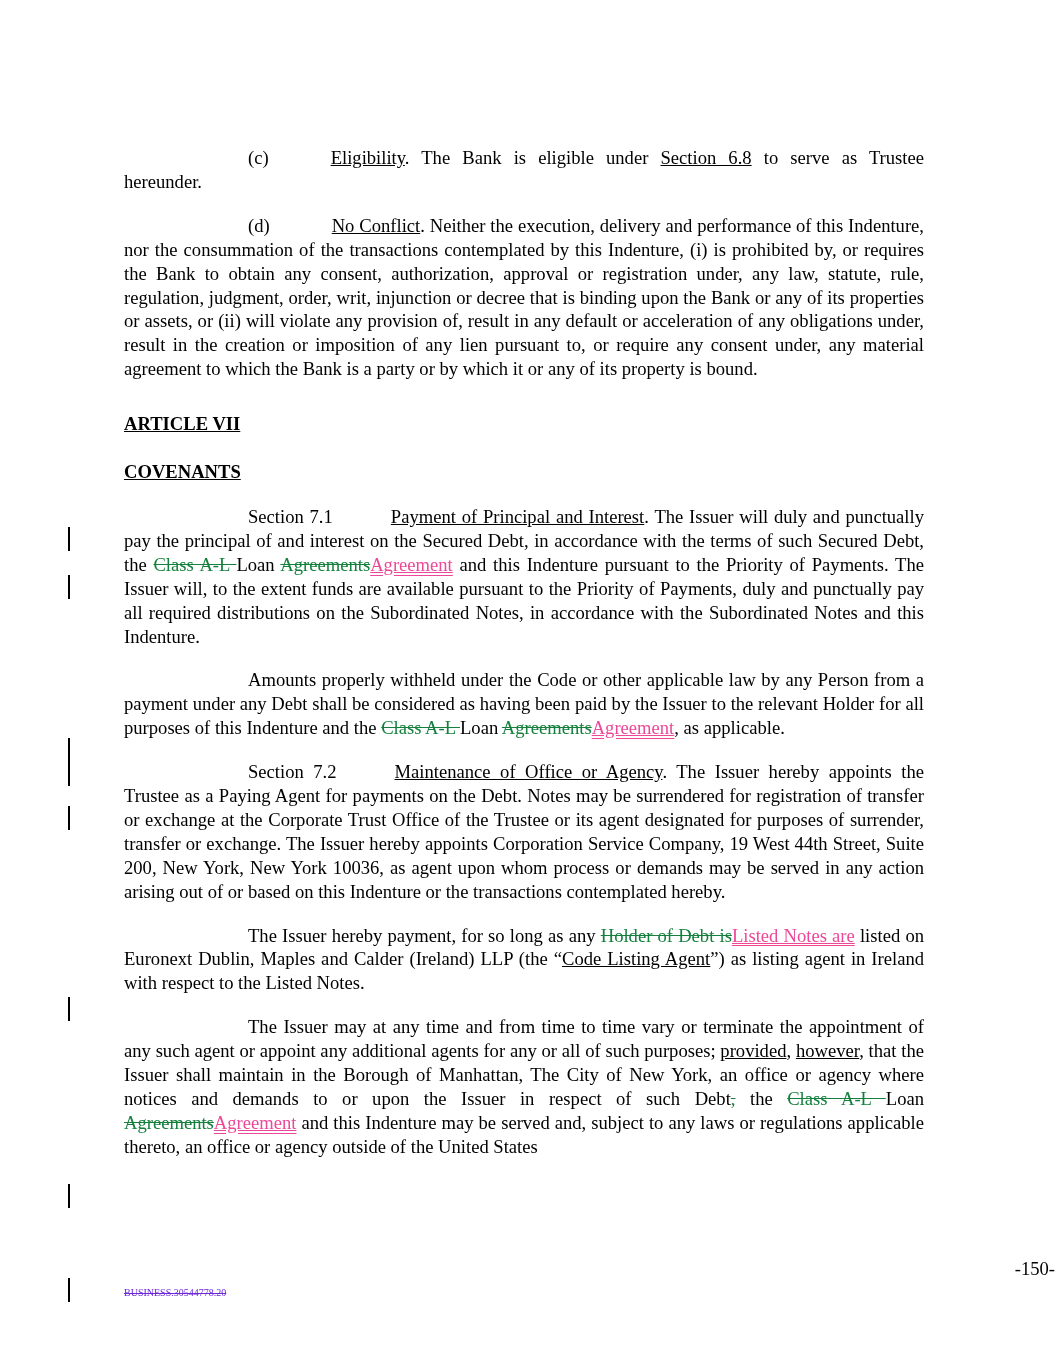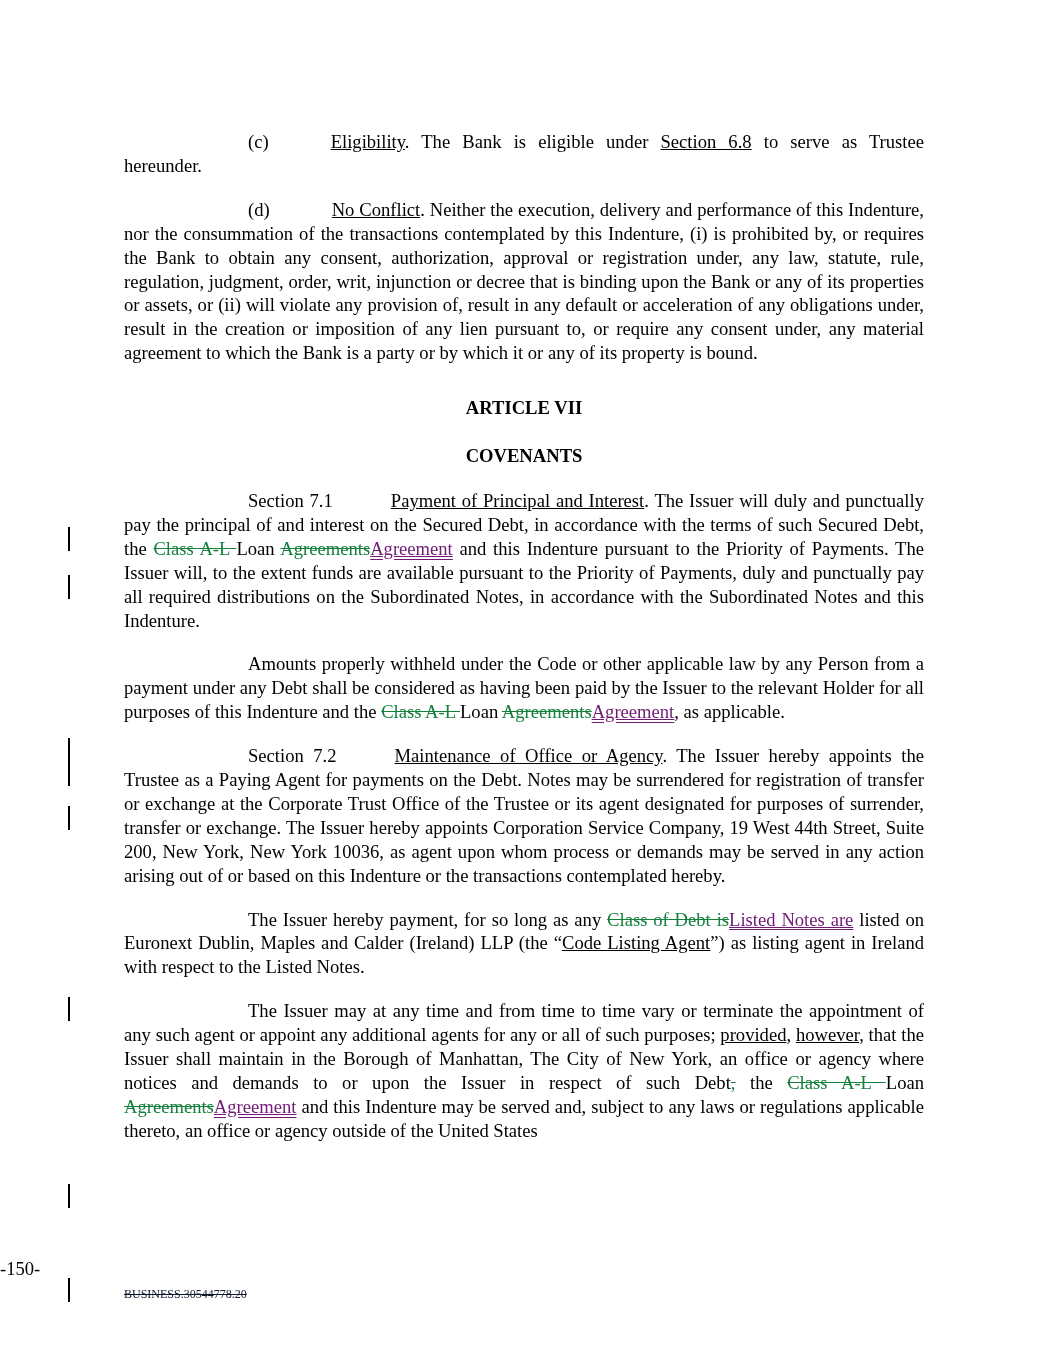--- a/index.html
+++ b/index.html
@@ -1,29 +1,29 @@
 <!DOCTYPE html>
 <html><head>
 <meta charset="utf-8">
 <style>
   html, body { margin: 0; padding: 0; background: #ffffff; }
   body { width: 1055px; height: 1365px; position: relative; overflow: hidden;
          font-family: "Liberation Serif", serif; color: #000; }
-  .page { position: absolute; left: 124px; top: 130px; width: 800px; font-size: 18.6px; line-height: 23.9px; }
+  .page { position: absolute; left: 124px; top: 146px; width: 800px; font-size: 18.6px; line-height: 23.9px; }
   p { margin: 0; text-align: justify; }
   .indent { text-indent: 124px; }
   .gap { height: 20px; }
   .ul { text-decoration: underline; }
   .del { color: #15803d; text-decoration: line-through; }
-  .ins { color: #701a75; text-decoration: underline double; }
+  .ins { color: #ec4899; text-decoration: underline double; }
   .tab { display: inline-block; width: 62px; }
-  .heading { text-align: center; font-weight: bold; }
+  .heading { font-weight: bold; text-decoration: underline; }
   .bar { position: absolute; left: 68px; width: 2px; background: #000; }
-  .pagenum { position: absolute; top: 1258px; left: 0; width: 1055px; text-align: left; font-size: 18.6px; }
-  .docid { position: absolute; left: 124px; top: 1287px; font-size: 12px; color: #0f172a; text-decoration: line-through; }
+  .pagenum { position: absolute; top: 1258px; left: 0; width: 1055px; text-align: right; font-size: 18.6px; }
+  .docid { position: absolute; left: 124px; top: 1287px; font-size: 10px; color: #6d28d9; text-decoration: line-through; }
 </style>
 </head>
 <body>
 
 <div class="bar" style="top:527px;height:24px;"></div>
 <div class="bar" style="top:575px;height:24px;"></div>
 <div class="bar" style="top:738px;height:48px;"></div>
 <div class="bar" style="top:806px;height:24px;"></div>
 <div class="bar" style="top:997px;height:24px;"></div>
 <div class="bar" style="top:1184px;height:24px;"></div>
@@ -55,21 +55,21 @@
     <span>Amounts properly withheld under the Code or other applicable law by any Person from a payment under any Debt shall be considered as having been paid by the Issuer to the relevant Holder for all purposes of this Indenture and the </span><span class="del">Class A-L </span><span>Loan </span><span class="del">Agreements</span><span class="ins">Agreement</span><span>, as applicable.</span>
   </p>
   <div class="gap"></div>
 
   <p class="indent">
     <span>Section 7.2</span><span class="tab" style="width:58px"></span><span class="ul">Maintenance of Office or Agency</span><span>.  The Issuer hereby appoints the Trustee as a Paying Agent for payments on the Debt.  Notes may be surrendered for registration of transfer or exchange at the Corporate Trust Office of the Trustee or its agent designated for purposes of surrender, transfer or exchange.  The Issuer hereby appoints Corporation Service Company, 19 West 44th Street, Suite 200, New York, New York 10036, as agent upon whom process or demands may be served in any action arising out of or based on this Indenture or the transactions contemplated hereby.</span>
   </p>
   <div class="gap"></div>
 
   <p class="indent">
-    <span>The Issuer hereby payment, for so long as any </span><span class="del">Class of Debt is</span><span class="ins">Listed Notes are</span><span> listed on Euronext Dublin, Maples and Calder (Ireland) LLP (the “</span><span class="ul">Code Listing Agent</span><span>”) as listing agent in Ireland with respect to the Listed Notes.</span>
+    <span>The Issuer hereby payment, for so long as any </span><span class="del">Holder of Debt is</span><span class="ins">Listed Notes are</span><span> listed on Euronext Dublin, Maples and Calder (Ireland) LLP (the “</span><span class="ul">Code Listing Agent</span><span>”) as listing agent in Ireland with respect to the Listed Notes.</span>
   </p>
   <div class="gap"></div>
 
   <p class="indent">
     <span>The Issuer may at any time and from time to time vary or terminate the appointment of any such agent or appoint any additional agents for any or all of such purposes; </span><span class="ul">provided</span><span>, </span><span class="ul">however</span><span>, that the Issuer shall maintain in the Borough of Manhattan, The City of New York, an office or agency where notices and demands to or upon the Issuer in respect of such Debt</span><span class="del">,</span><span> the </span><span class="del">Class A-L </span><span>Loan </span><span class="del">Agreements</span><span class="ins">Agreement</span><span> and this Indenture may be served and, subject to any laws or regulations applicable thereto, an office or agency outside of the United States</span>
   </p>
 </div>
 
 <div class="pagenum">-150-</div>
 <div class="docid">BUSINESS.30544778.20 </div>

